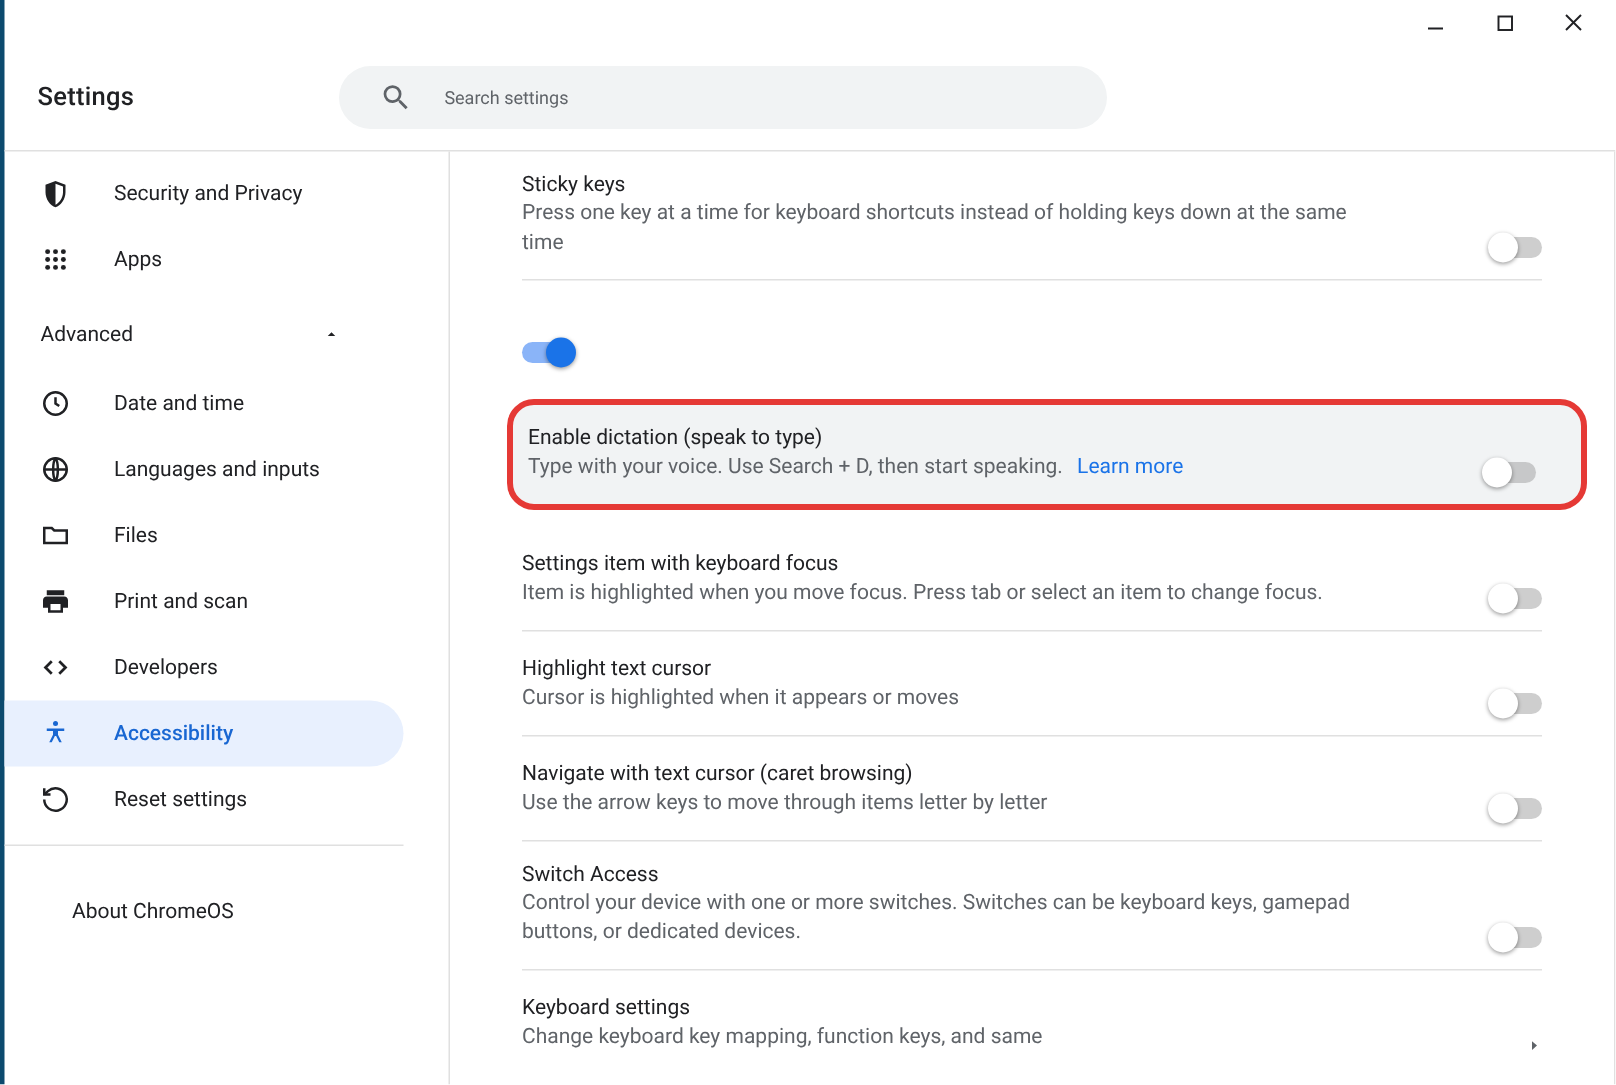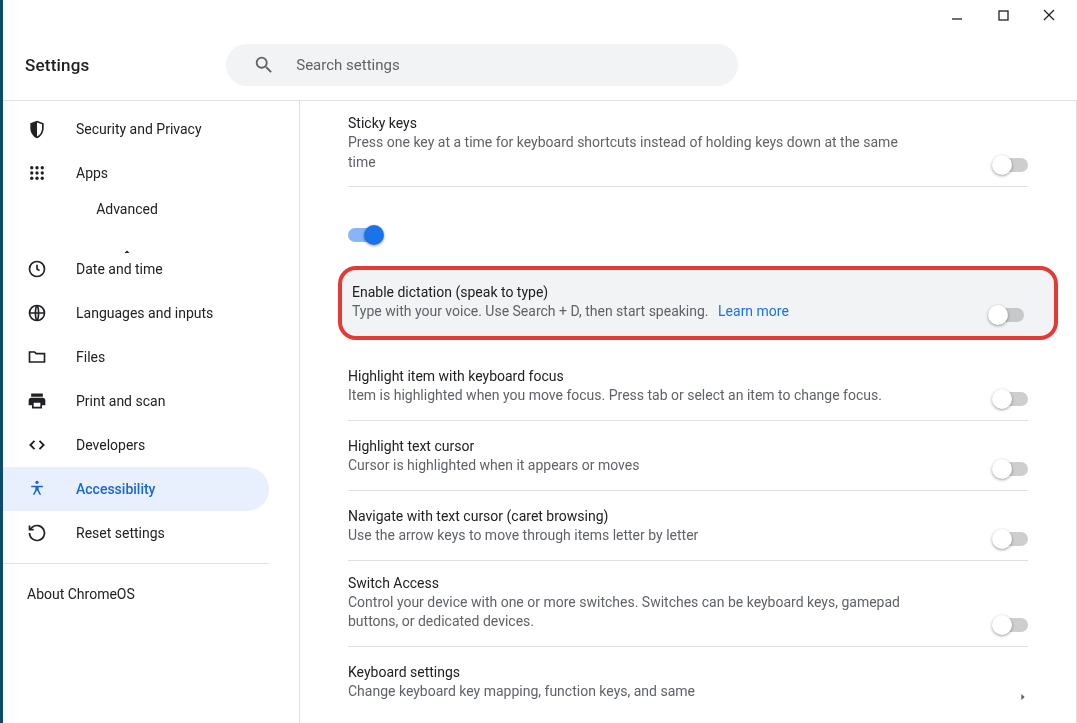--- a/index.html
+++ b/index.html
@@ -5,37 +5,37 @@
   * { box-sizing: border-box; margin: 0; padding: 0; font-family: Roboto, Arial, sans-serif; }
   html, body { width: 1077px; height: 723px; background: #fff; overflow: hidden; }
   .window { display: flex; flex-direction: column; width: 100%; height: 100%; border-left: 3px solid #0c4a6e; }
 
   .titlebar { height: 30px; display: flex; justify-content: flex-end; align-items: center; padding-right: 6px; gap: 2px; }
   .titlebar .tb-btn { width: 44px; height: 28px; display: flex; align-items: center; justify-content: center; color: #202124; cursor: pointer; }
 
   .header { height: 70px; display: flex; align-items: center; padding: 0 22px; }
   .app-title { font-size: 17px; font-weight: 500; color: #202124; letter-spacing: .2px; }
   .search-wrap { margin-left: auto; margin-right: auto; position: relative; left: -20px; }
-  .search { width: 512px; height: 42px; background: #f1f3f4; border-radius: 21px; border: none; padding-left: 70px; font-size: 15px; color: #14532d; }
+  .search { width: 512px; height: 42px; background: #f1f3f4; border-radius: 21px; border: none; padding-left: 70px; font-size: 12px; color: #14532d; }
   .search::placeholder { color: #5f6368; }
   .search-icon { position: absolute; left: 27px; top: 50%; transform: translateY(-50%); color: #5f6368; }
 
   .divider { height: 1px; background: #e0e0e0; width: 100%; }
 
   .body { display: flex; flex: 1; min-height: 0; }
 
   .sidebar { width: 297px; border-right: 1px solid #e0e0e0; padding-top: 6px; display: flex; flex-direction: column; }
   .nav-item { height: 44px; display: flex; align-items: center; padding-left: 24px; gap: 29px; font-size: 14px; color: #202124; cursor: pointer; border-radius: 0 22px 22px 0; margin-right: 30px; }
   .nav-item .nav-icon { width: 20px; height: 20px; display: flex; align-items: center; justify-content: center; color: #202124; }
-  .nav-item.advanced { height: 44px; display:flex; align-items:center; padding-left:24px; padding-right: 42px; font-size:14px; color:#202124; justify-content: space-between; cursor:pointer; margin-right:30px; margin-top: 6px; margin-bottom: 2px; flex-direction: column;}
+  .nav-item.advanced { height: 44px; display:flex; align-items:center; padding-left:24px; padding-right: 42px; font-size:14px; color:#202124; justify-content: space-between; cursor:pointer; margin-right:30px; margin-top: 6px; margin-bottom: 2px;}
   .nav-item.selected { background: #e8f0fe; color: #1967d2; }
   .nav-item.selected .nav-icon { color: #1967d2; }
   .nav-item.selected .nav-label { color: #1967d2; font-weight:500;}
   .sidebar-div { height:1px; background:#e0e0e0; margin: 8px 0 8px 0; margin-right: 30px; margin-left: 0;}
-  .about { padding-left: 24px; font-size: 14px; color: #202124; height:44px; display:flex; align-items:center; cursor:pointer;}
+  .about { padding-left: 24px; font-size: 14px; color: #202124; height:44px; display:flex; align-items:flex-end; cursor:pointer;margin-left:21px;}
 
   .content { flex: 1; overflow-y: auto; display:flex; justify-content:center; border-right: 1px solid #e0e0e0; }
   .panel { width: 680px; margin: 0 auto; padding-bottom: 40px;}
 
   .setting-row { display: flex; align-items: flex-end; padding: 14px 0; border-top: 1px solid #e0e0e0; min-height: 70px; gap: 48px; }
   .setting-row:first-child { border-top: none; }
   .setting-text { flex: 1; padding-right: 20px;}
   .setting-title { font-size: 14px; color: #202124; }
   .setting-desc { font-size: 14px; color: #5f6368; margin-top: 2px; line-height: 1.4;}
   .learn-link { color: #1a73e8; cursor:pointer; margin-left: 6px;}
@@ -227,21 +227,21 @@
                 <span>Type with your voice. Use Search + D, then start speaking.</span>
                 <span class="learn-link">Learn more</span>
               </div>
             </div>
             <div class="toggle"></div>
           </div>
         </div>
 
         <div class="setting-row" style="border-top:none;">
           <div class="setting-text">
-            <div class="setting-title">Highlight item with keyboard focus</div>
+            <div class="setting-title">Settings item with keyboard focus</div>
             <div class="setting-desc">Item is highlighted when you move focus. Press tab or select an item to change focus.</div>
           </div>
           <div class="toggle"></div>
         </div>
 
         <div class="setting-row">
           <div class="setting-text">
             <div class="setting-title">Highlight text cursor</div>
             <div class="setting-desc">Cursor is highlighted when it appears or moves</div>
           </div>

